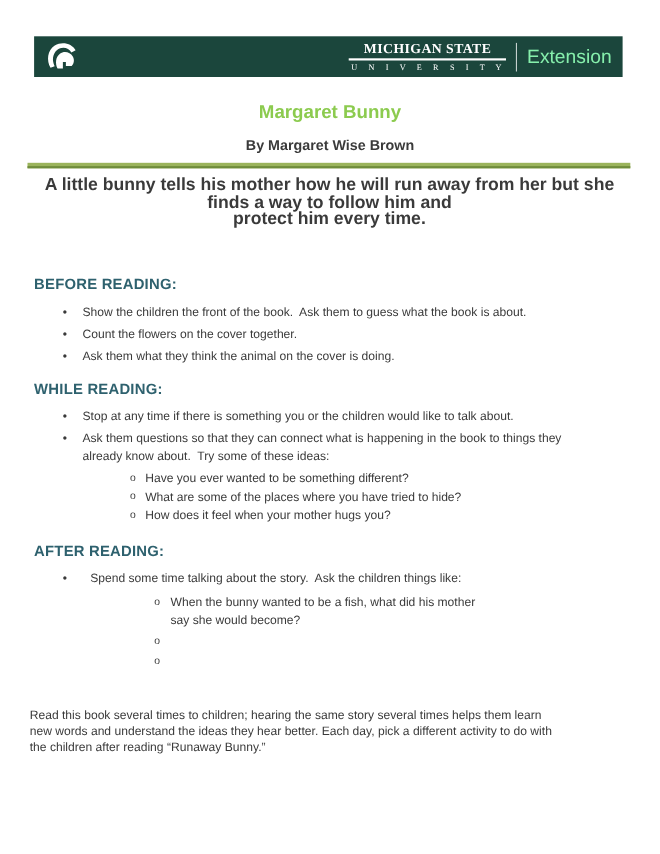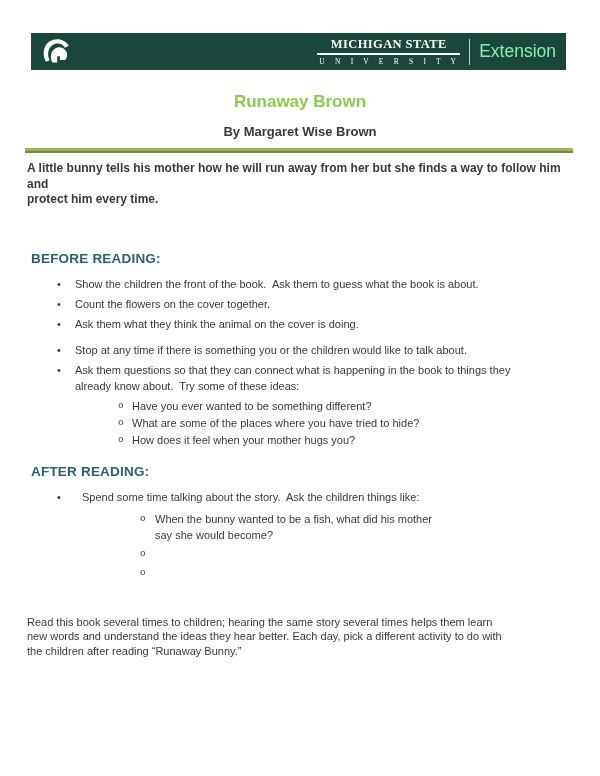--- a/index.html
+++ b/index.html
@@ -64,24 +64,25 @@
   }
   .rule {
     margin: 9px 0 0 25px;
     width: 548px;
     height: 3px;
     background: var(--rule-olive, #9BB45C);
     border-bottom: 2px solid var(--rule-olive-dark, #6F8C3B);
   }
   .summary {
     margin: 8px 28px 0 27px;
-    font-size: 12px;
+    font-size: 16px;
     font-weight: bold;
     line-height: 15.5px;
     white-space: pre-wrap;
+    text-align: center;
   }
 
   
   .sec-h {
     margin: 0 0 0 31px;
     font-size: 13.5px;
     font-weight: bold;
     color: var(--heading-teal, #2E616E);
     letter-spacing: 0.2px;
     line-height: 15px;
@@ -138,21 +139,21 @@
     <div class="brand">
       <div class="wordmark">
         <div class="wm1">MICHIGAN STATE</div>
         <div class="wm2">U N I V E R S I T Y</div>
       </div>
       <div class="vdiv"></div>
       <div class="extension">Extension</div>
     </div>
   </div>
 
-  <div class="title">Runaway Brown</div>
+  <div class="title">Margaret Bunny</div>
   <div class="byline">By Margaret Wise Brown</div>
   <div class="rule"></div>
   <div class="summary">A little bunny tells his mother how he will run away from her but she finds a way to follow him and
 protect him every time.</div>
 
   <div class="section sec-before">
     <div class="sec-h">BEFORE READING:</div>
     <div class="blist">
       <div class="brow">
         <span class="mk">•</span>
@@ -163,20 +164,21 @@
           <span class="bt">Count the flowers on the cover together.</span>
       </div>
       <div class="brow">
         <span class="mk">•</span>
           <span class="bt">Ask them what they think the animal on the cover is doing.</span>
       </div>
     </div>
   </div>
 
   <div class="section sec-while">
+    <div class="sec-h">WHILE READING:</div>
     <div class="blist">
       <div class="brow">
         <span class="mk">•</span>
           <span class="bt">Stop at any time if there is something you or the children would like to talk about.</span>
       </div>
       <div class="brow">
         <span class="mk">•</span>
           <span class="bt">Ask them questions so that they can connect what is happening in the book to things they
 already know about.  Try some of these ideas:</span>
       </div>

